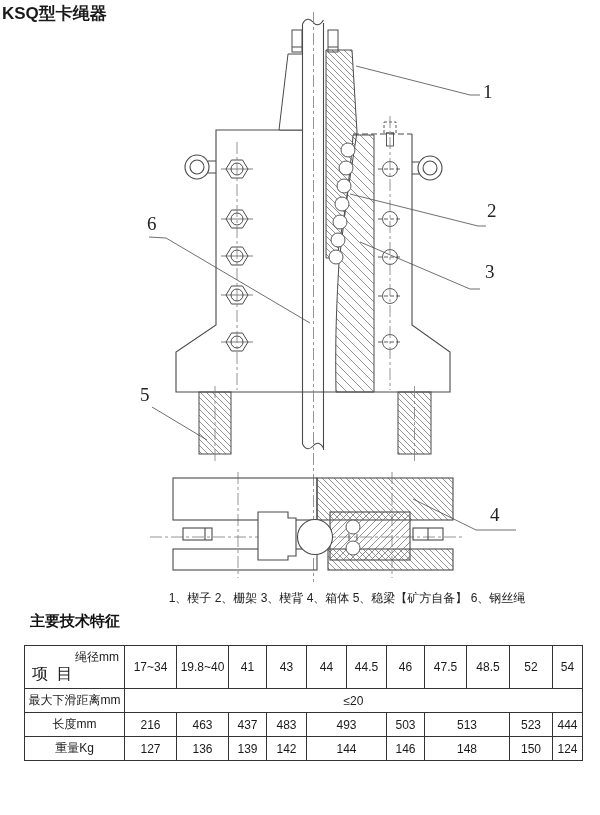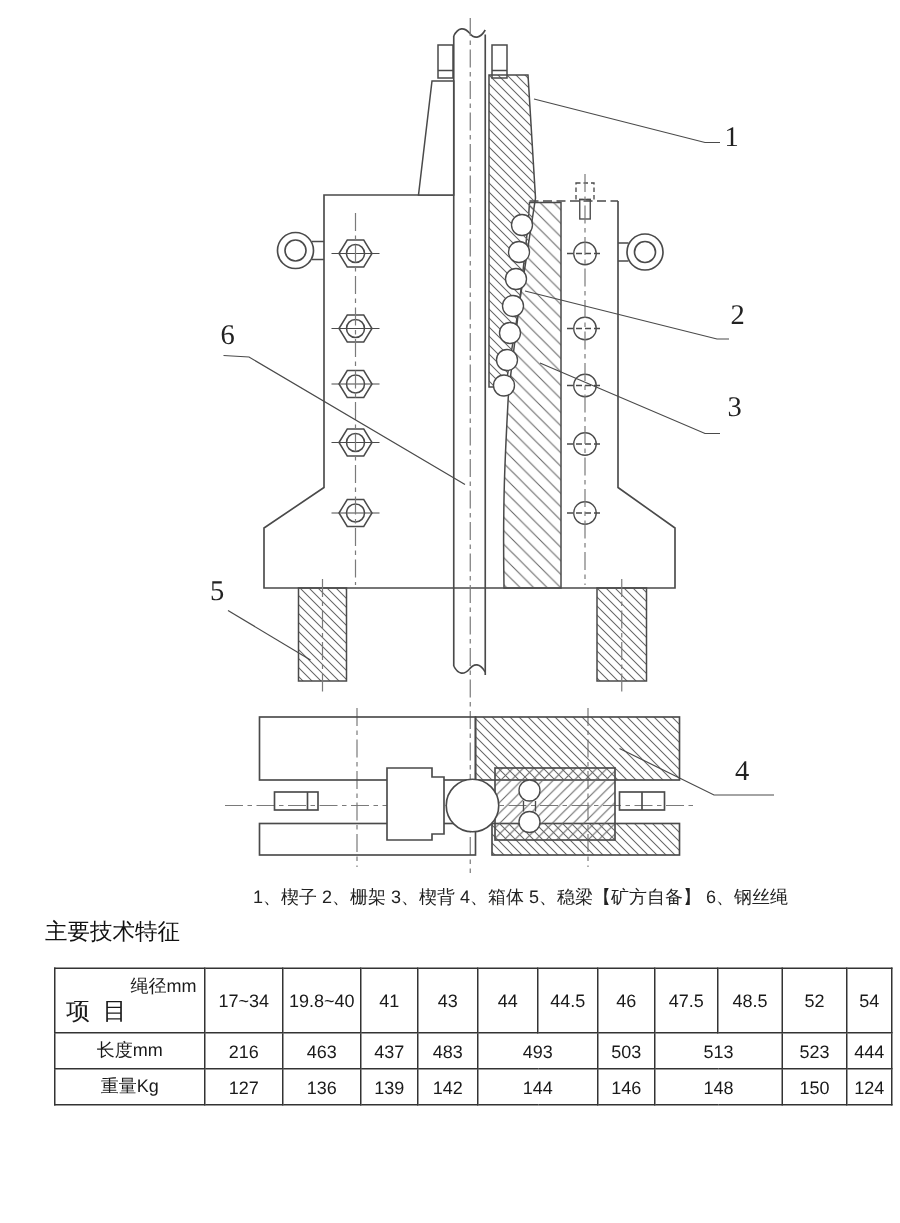--- a/index.html
+++ b/index.html
@@ -2,35 +2,36 @@
 <html><head>
 <meta charset="utf-8">
 <style>
   html,body{margin:0;padding:0;background:#fff;}
   .page{position:relative;width:600px;height:815px;background:#fff;overflow:hidden;
         font-family:"Liberation Sans",sans-serif;color:#1a1a1a;}
   .title{position:absolute;left:2px;top:2px;font-size:17px;font-weight:bold;letter-spacing:0;}
   .drawing-svg{position:absolute;left:0;top:0;}
   .callout{position:absolute;font-family:"Liberation Serif",serif;font-size:19px;color:#222;line-height:1;}
   .caption{position:absolute;top:590px;left:0;width:600px;text-align:center;font-size:12px;color:#222;padding-left:47px;}
-  .heading{position:absolute;top:612px;left:30px;font-size:15px;font-weight:400;color:#111;}
-  table.spec{position:absolute;top:645px;left:36px;border-collapse:collapse;table-layout:fixed;
+  .heading{position:absolute;top:612px;left:30px;font-size:15px;font-weight:700;color:#111;}
+  table.spec{position:absolute;top:645px;left:24px;border-collapse:collapse;table-layout:fixed;
              font-size:12px;color:#1a1a1a;padding-left:10px;}
   table.spec td{border:1px solid #333;text-align:center;padding:0;height:23px;background:#fff;}
   table.spec tr.head td{height:42px;}
   td.diag{position:relative;background:
       linear-gradient(to bottom right,transparent calc(50% - 0.6px),#444 calc(50% - 0.6px),#444 calc(50% + 0.6px),transparent calc(50% + 0.6px));}
   td.diag .tr-label{position:absolute;right:5px;top:3px;font-size:12px;}
   td.diag .bl-label{position:absolute;left:7px;bottom:3px;font-size:16px;letter-spacing:2px;}
 </style>
 </head>
 <body>
 
 <div class="page">
 
+  <div class="title">KSQ型卡绳器</div>
 
   <svg class="drawing-svg" width="600" height="588" viewBox="0 0 600 588">
     <defs>
       <pattern id="h1" width="6" height="6" patternUnits="userSpaceOnUse">
         <path d="M-1,5 l2,2 M0,0 l6,6 M5,-1 l2,2" stroke="#666" stroke-width="0.7"></path>
       </pattern>
       <pattern id="h2" width="9" height="9" patternUnits="userSpaceOnUse">
         <path d="M-1,8 l2,2 M0,0 l9,9 M8,-1 l2,2" stroke="#666" stroke-width="0.7"></path>
       </pattern>
       <pattern id="h3" width="7" height="7" patternUnits="userSpaceOnUse">
@@ -210,20 +211,24 @@
         <td>43</td>
         <td>44</td>
         <td>44.5</td>
         <td>46</td>
         <td>47.5</td>
         <td>48.5</td>
         <td>52</td>
         <td>54</td>
       </tr>
       <tr>
+        <td>最大下滑距离mm</td>
+        <td colspan="11">≤20</td>
+      </tr>
+      <tr>
         <td>长度mm</td>
         <td>216</td>
         <td>463</td>
         <td>437</td>
         <td>483</td>
         <td colspan="2">493</td>
         <td>503</td>
         <td colspan="2">513</td>
         <td>523</td>
         <td>444</td>

